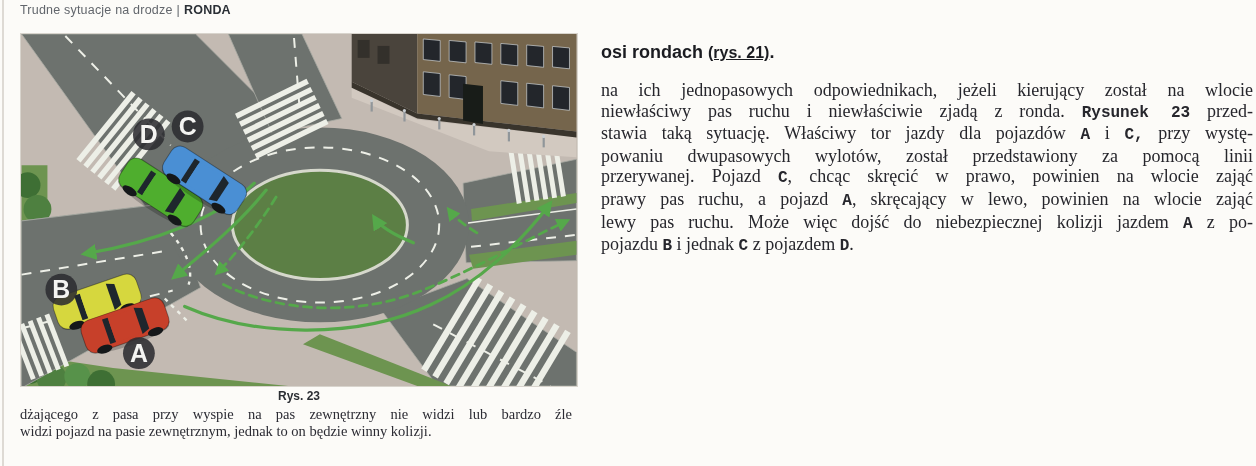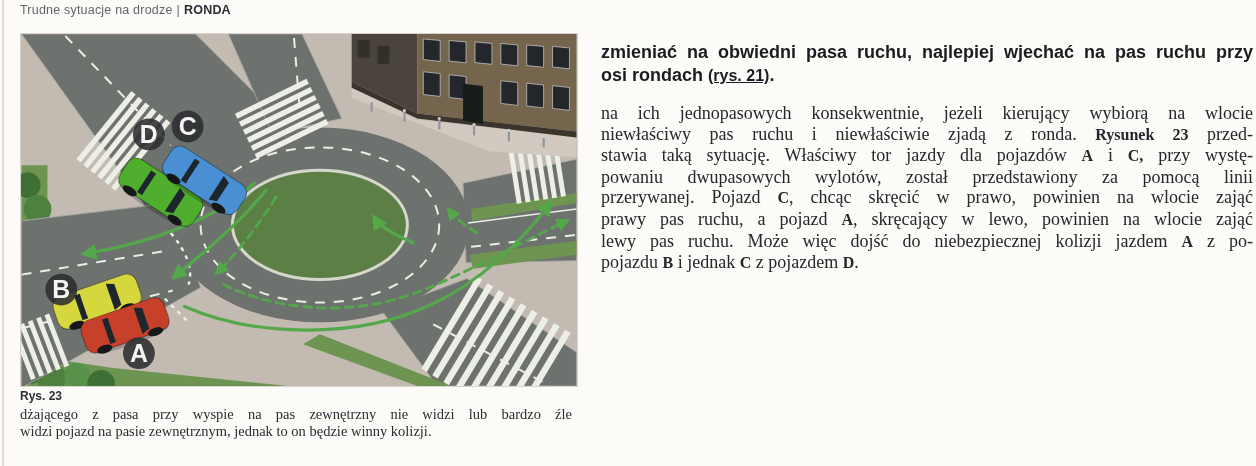--- a/index.html
+++ b/index.html
@@ -10,32 +10,32 @@
   
   .kicker{position:absolute;left:20px;top:3px;width:558px;padding-bottom:16px;
           border-bottom:2px solid #363b42;font-size:12.5px;color:#62666c;letter-spacing:.2px;}
   .kicker .sep{margin:0 4px;color:#62666c;}
   .kicker .section{font-weight:bold;color:#2b3036;}
 
   
   .figure-wrap{position:absolute;left:20px;top:33px;width:558px;height:354px;
                border:1px solid #d8d4cd;box-sizing:border-box;background:#c3bab2;}
   .figure-wrap svg{display:block;width:100%;height:100%;}
-  .fig-label{position:absolute;left:20px;top:389px;width:558px;text-align:left;
+  .fig-label{position:absolute;left:20px;top:389px;width:558px;text-align:center;
              font-size:12px;font-weight:bold;color:#2b2e33;}
   .fig-caption{position:absolute;left:20px;top:406px;width:552px;
                font-family:"Liberation Serif","DejaVu Serif",serif;
                font-size:14.5px;line-height:16.5px;color:#2b2b33;}
 
   
   .article{position:absolute;left:601px;top:41px;width:652px;}
   .lead{font-weight:bold;font-size:18px;line-height:23px;color:#1b1c21;}
   .body-par{margin-top:16px;font-family:"Liberation Serif","DejaVu Serif",serif;
             font-size:18px;line-height:20.6px;color:#26262c;}
-  .body-par .seg-b{font-family:Liberation Serif, serif;font-size:16px;text-align:right;}
+  .body-par .seg-b{font-family:Liberation Mono, monospace;font-size:16px;text-align:right;}
 
   .justify-lines > div{text-align-last:justify;}
   .justify-lines > div:last-child{text-align-last:left;}
   .seg-b{font-weight:bold;}
   .seg-small{font-size:16px;text-decoration:underline;}
 
   
   .f-road{fill:var(--road,#6d726e);}
   .f-island{fill:var(--island,#5c7f45);}
   .f-grass{fill:var(--grass,#6d9450);}
@@ -265,25 +265,24 @@
 
   <div class="fig-label">Rys. 23</div>
 
   <div class="fig-caption justify-lines">
       <div><span>dżającego z pasa przy wyspie na pas zewnętrzny nie widzi lub bardzo źle</span></div>
       <div><span>widzi pojazd na pasie zewnętrznym, jednak to on będzie winny kolizji.</span></div>
     </div>
 
   <div class="article">
     <div class="lead justify-lines">
-        <div><span>zmieniać na obwiedni pasa ruchu, najlepiej wjechać na pas ruchu przy</span></div>
         <div><span>osi rondach </span><span class="seg-small">(rys. 21)</span><span>.</span></div>
       </div>
     <div class="body-par justify-lines">
-        <div><span>na ich jednopasowych konsekwentnie, jeżeli kierujący wybiorą na wlocie</span></div>
+        <div><span>na ich jednopasowych odpowiednikach, jeżeli kierujący został na wlocie</span></div>
         <div><span>niewłaściwy pas ruchu i niewłaściwie zjadą z ronda. </span><span class="seg-b">Rysunek 23</span><span> przed-</span></div>
         <div><span>stawia taką sytuację. Właściwy tor jazdy dla pojazdów </span><span class="seg-b">A</span><span> i </span><span class="seg-b">C,</span><span> przy wystę-</span></div>
         <div><span>powaniu dwupasowych wylotów, został przedstawiony za pomocą linii</span></div>
         <div><span>przerywanej. Pojazd </span><span class="seg-b">C</span><span>, chcąc skręcić w prawo, powinien na wlocie zająć</span></div>
         <div><span>prawy pas ruchu, a pojazd </span><span class="seg-b">A</span><span>, skręcający w lewo, powinien na wlocie zająć</span></div>
         <div><span>lewy pas ruchu. Może więc dojść do niebezpiecznej kolizji jazdem </span><span class="seg-b">A</span><span> z po-</span></div>
         <div><span>pojazdu </span><span class="seg-b">B</span><span> i jednak </span><span class="seg-b">C</span><span> z pojazdem </span><span class="seg-b">D</span><span>.</span></div>
       </div>
   </div>
 </div>

